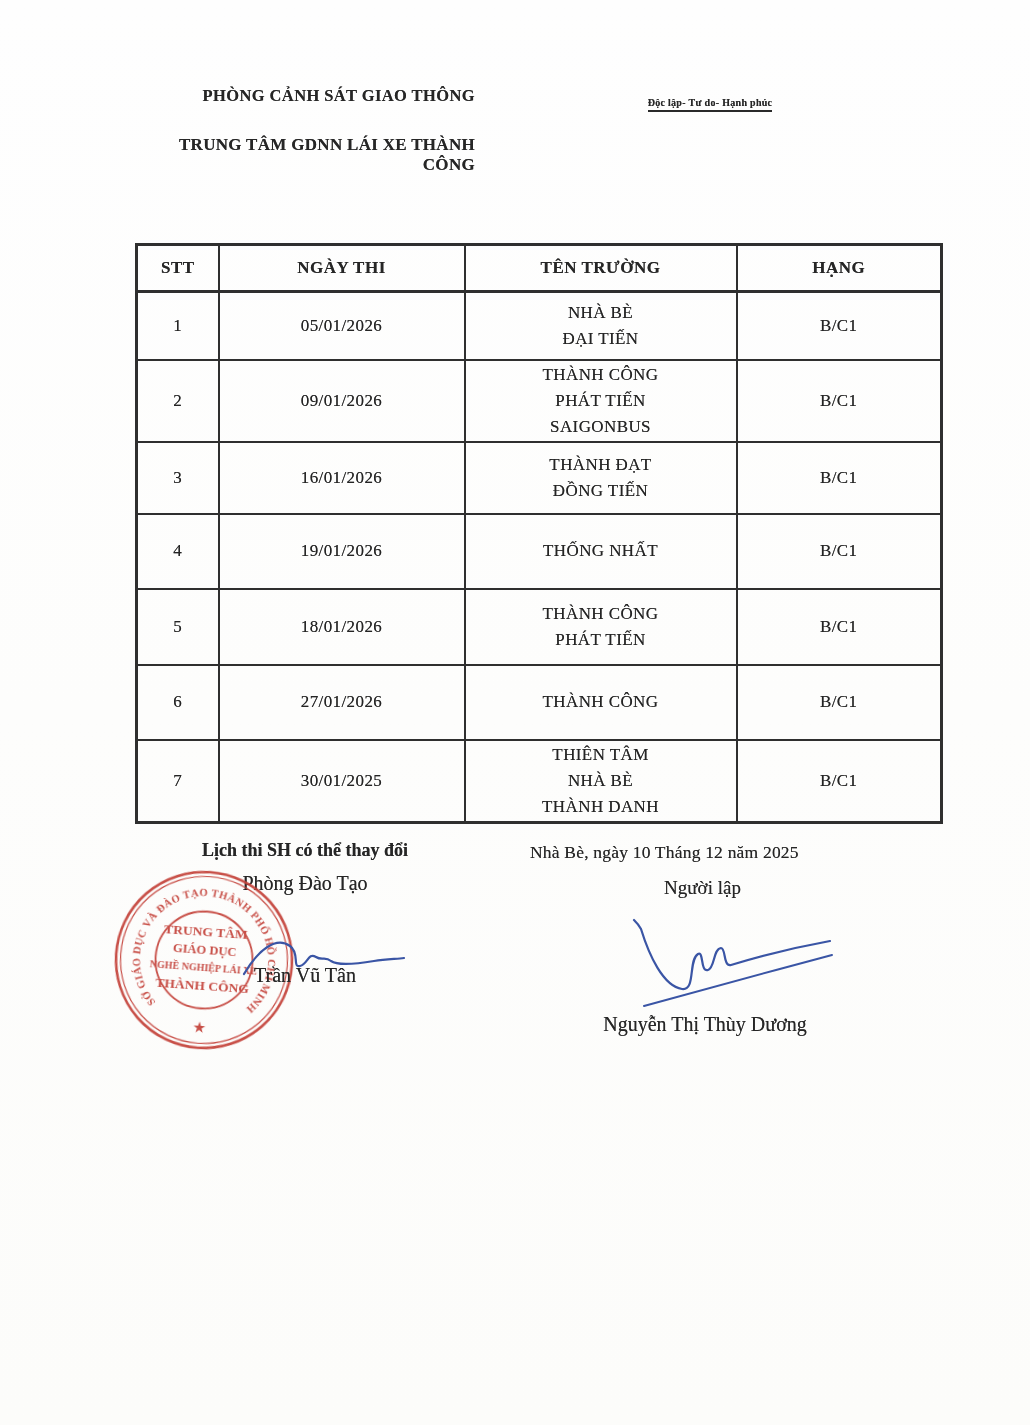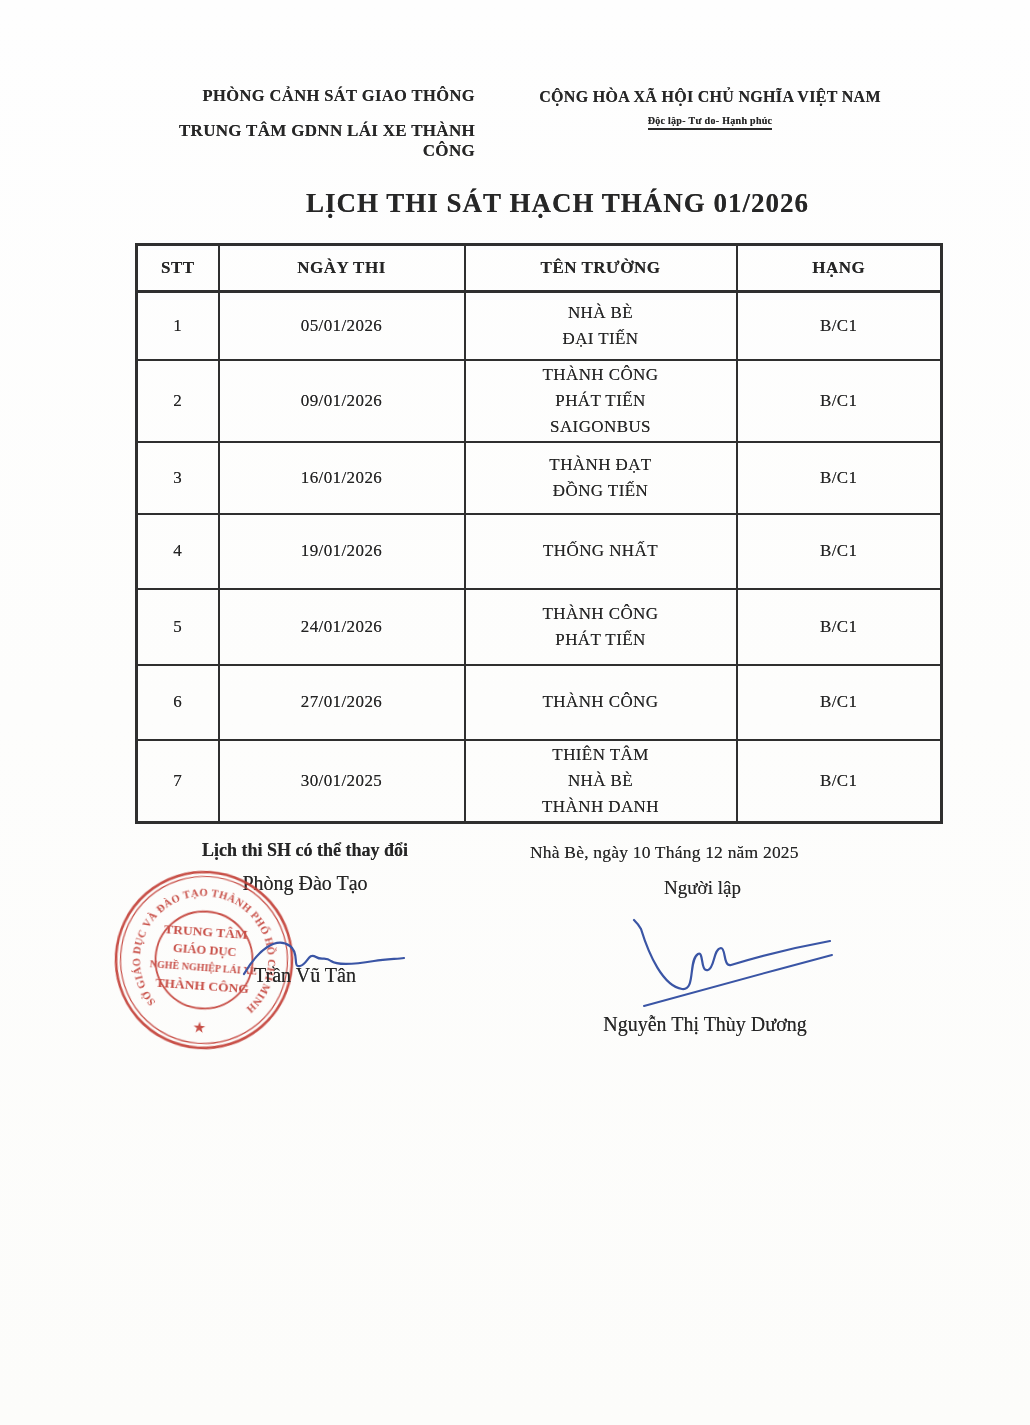--- a/index.html
+++ b/index.html
@@ -10,21 +10,21 @@
     color:#262626;
     position:relative;
     overflow:hidden;
   }
   .page{position:absolute;inset:0;background:linear-gradient(180deg,#fefefe 0%,#fcfcfa 100%);}
   .scan-text{text-shadow:0 0 0.5px rgba(40,40,40,0.65);}
 
   
   .header-left{position:absolute;left:130px;top:86px;width:345px;text-align:right;}
   .header-left .l1{font-weight:bold;font-size:16.5px;letter-spacing:0.4px;}
-  .header-left .l2{font-weight:bold;font-size:17px;letter-spacing:0.3px;margin-top:15px;}
+  .header-left .l2{font-weight:bold;font-size:17px;letter-spacing:0.3px;margin-top:29px;}
   .header-right{position:absolute;left:525px;top:88px;width:370px;text-align:center;}
   .header-right .l1{font-weight:bold;font-size:16px;letter-spacing:0.3px;}
   .header-right .l2{display:inline-block;font-weight:bold;font-size:10px;margin-top:9px;
     border-bottom:2px solid #2a2a2a;padding-bottom:2px;letter-spacing:0.3px;}
 
   
   .doc-title{position:absolute;left:135px;top:188px;width:845px;text-align:center;
     font-weight:bold;font-size:27px;letter-spacing:1px;}
 
   
@@ -66,25 +66,23 @@
 </head>
 <body>
 
 <div class="page">
 
   <div class="header-left scan-text">
     <div class="l1">PHÒNG CẢNH SÁT GIAO THÔNG</div>
     <div class="l2">TRUNG TÂM GDNN LÁI XE THÀNH CÔNG</div>
   </div>
   <div class="header-right scan-text">
-    <div class="l1">CỘNG HÒA XÃ HỘI CHỦ NGHĨA VIỆT NAM</div>
     <span class="l2">Độc lập- Tư do- Hạnh phúc</span>
   </div>
 
-  <div class="doc-title scan-text">LỊCH THI SÁT HẠCH THÁNG 01/2026</div>
 
   <table class="schedule scan-text">
     <colgroup>
       <col class="col-stt">
         <col class="col-date">
         <col class="col-school">
         <col class="col-grade">
     </colgroup>
     <thead>
       <tr>
@@ -134,21 +132,21 @@
           <td>19/01/2026</td>
           <td>
             <div>
               <div>THỐNG NHẤT</div>
             </div>
           </td>
           <td>B/C1</td>
         </tr>
         <tr>
           <td>5</td>
-          <td>24/01/2026</td>
+          <td>18/01/2026</td>
           <td>
             <div>
               <div>THÀNH CÔNG</div>
               <div>PHÁT TIẾN</div>
             </div>
           </td>
           <td>B/C1</td>
         </tr>
         <tr>
           <td>6</td>

